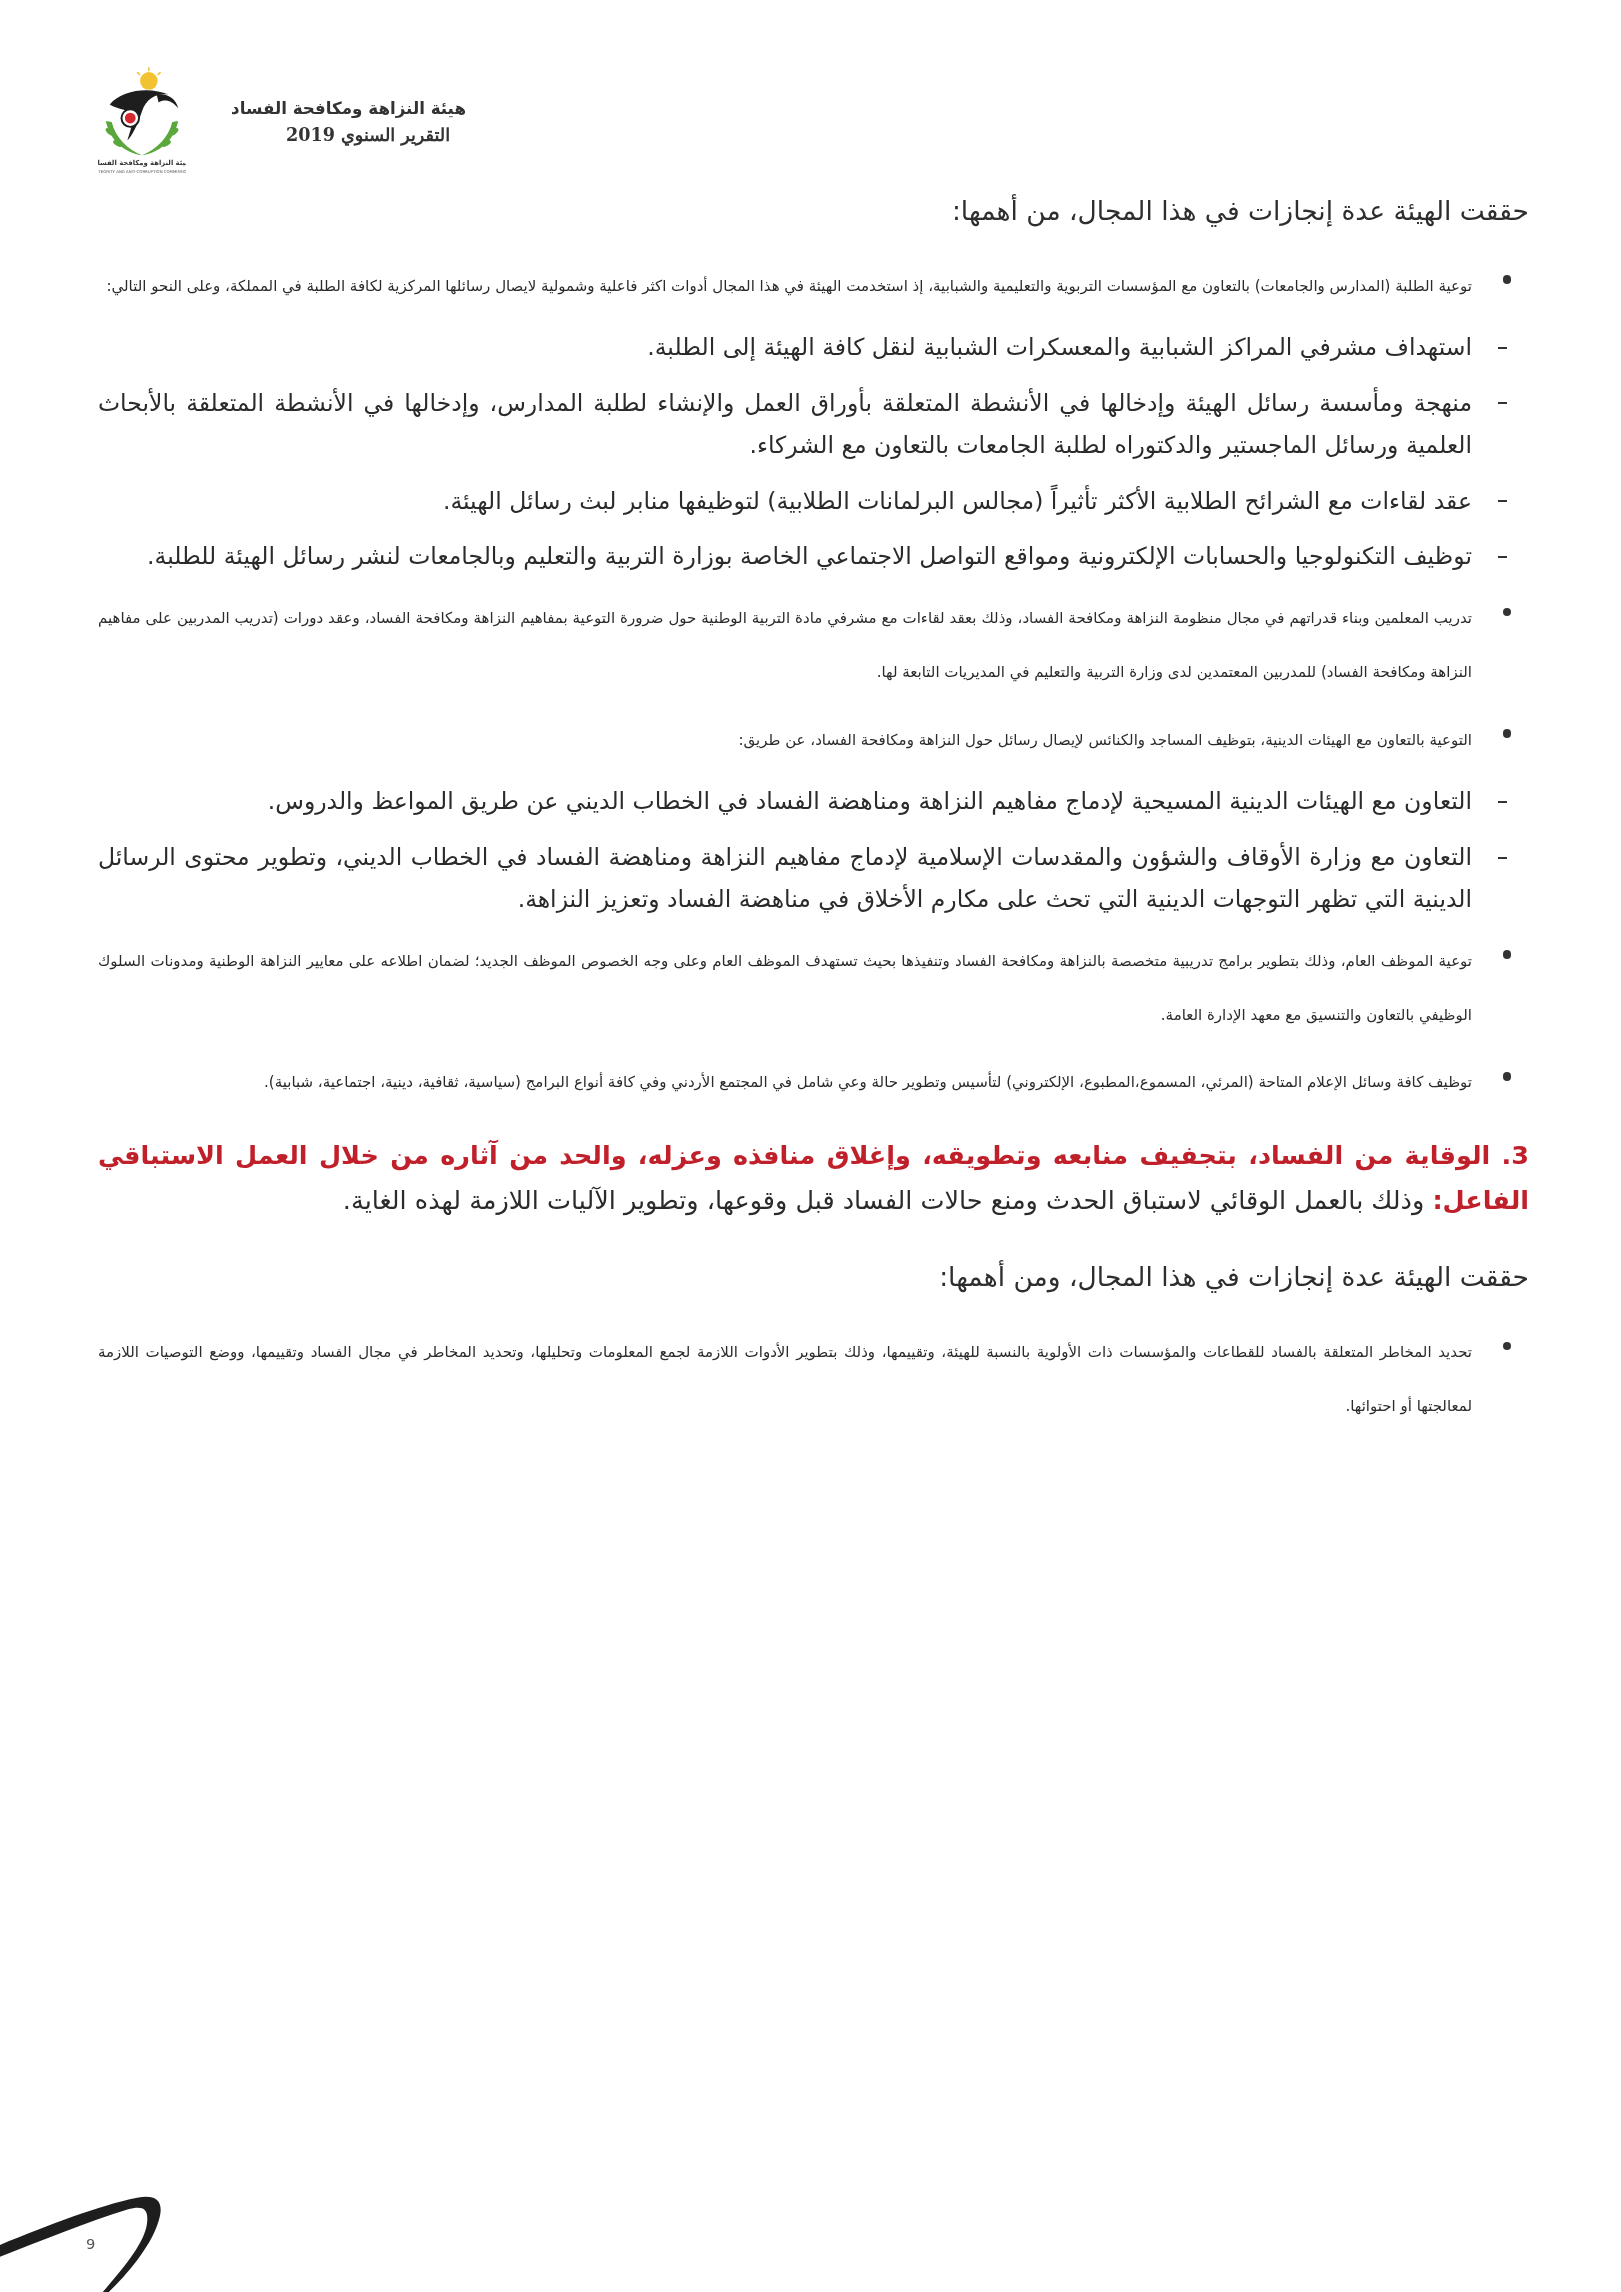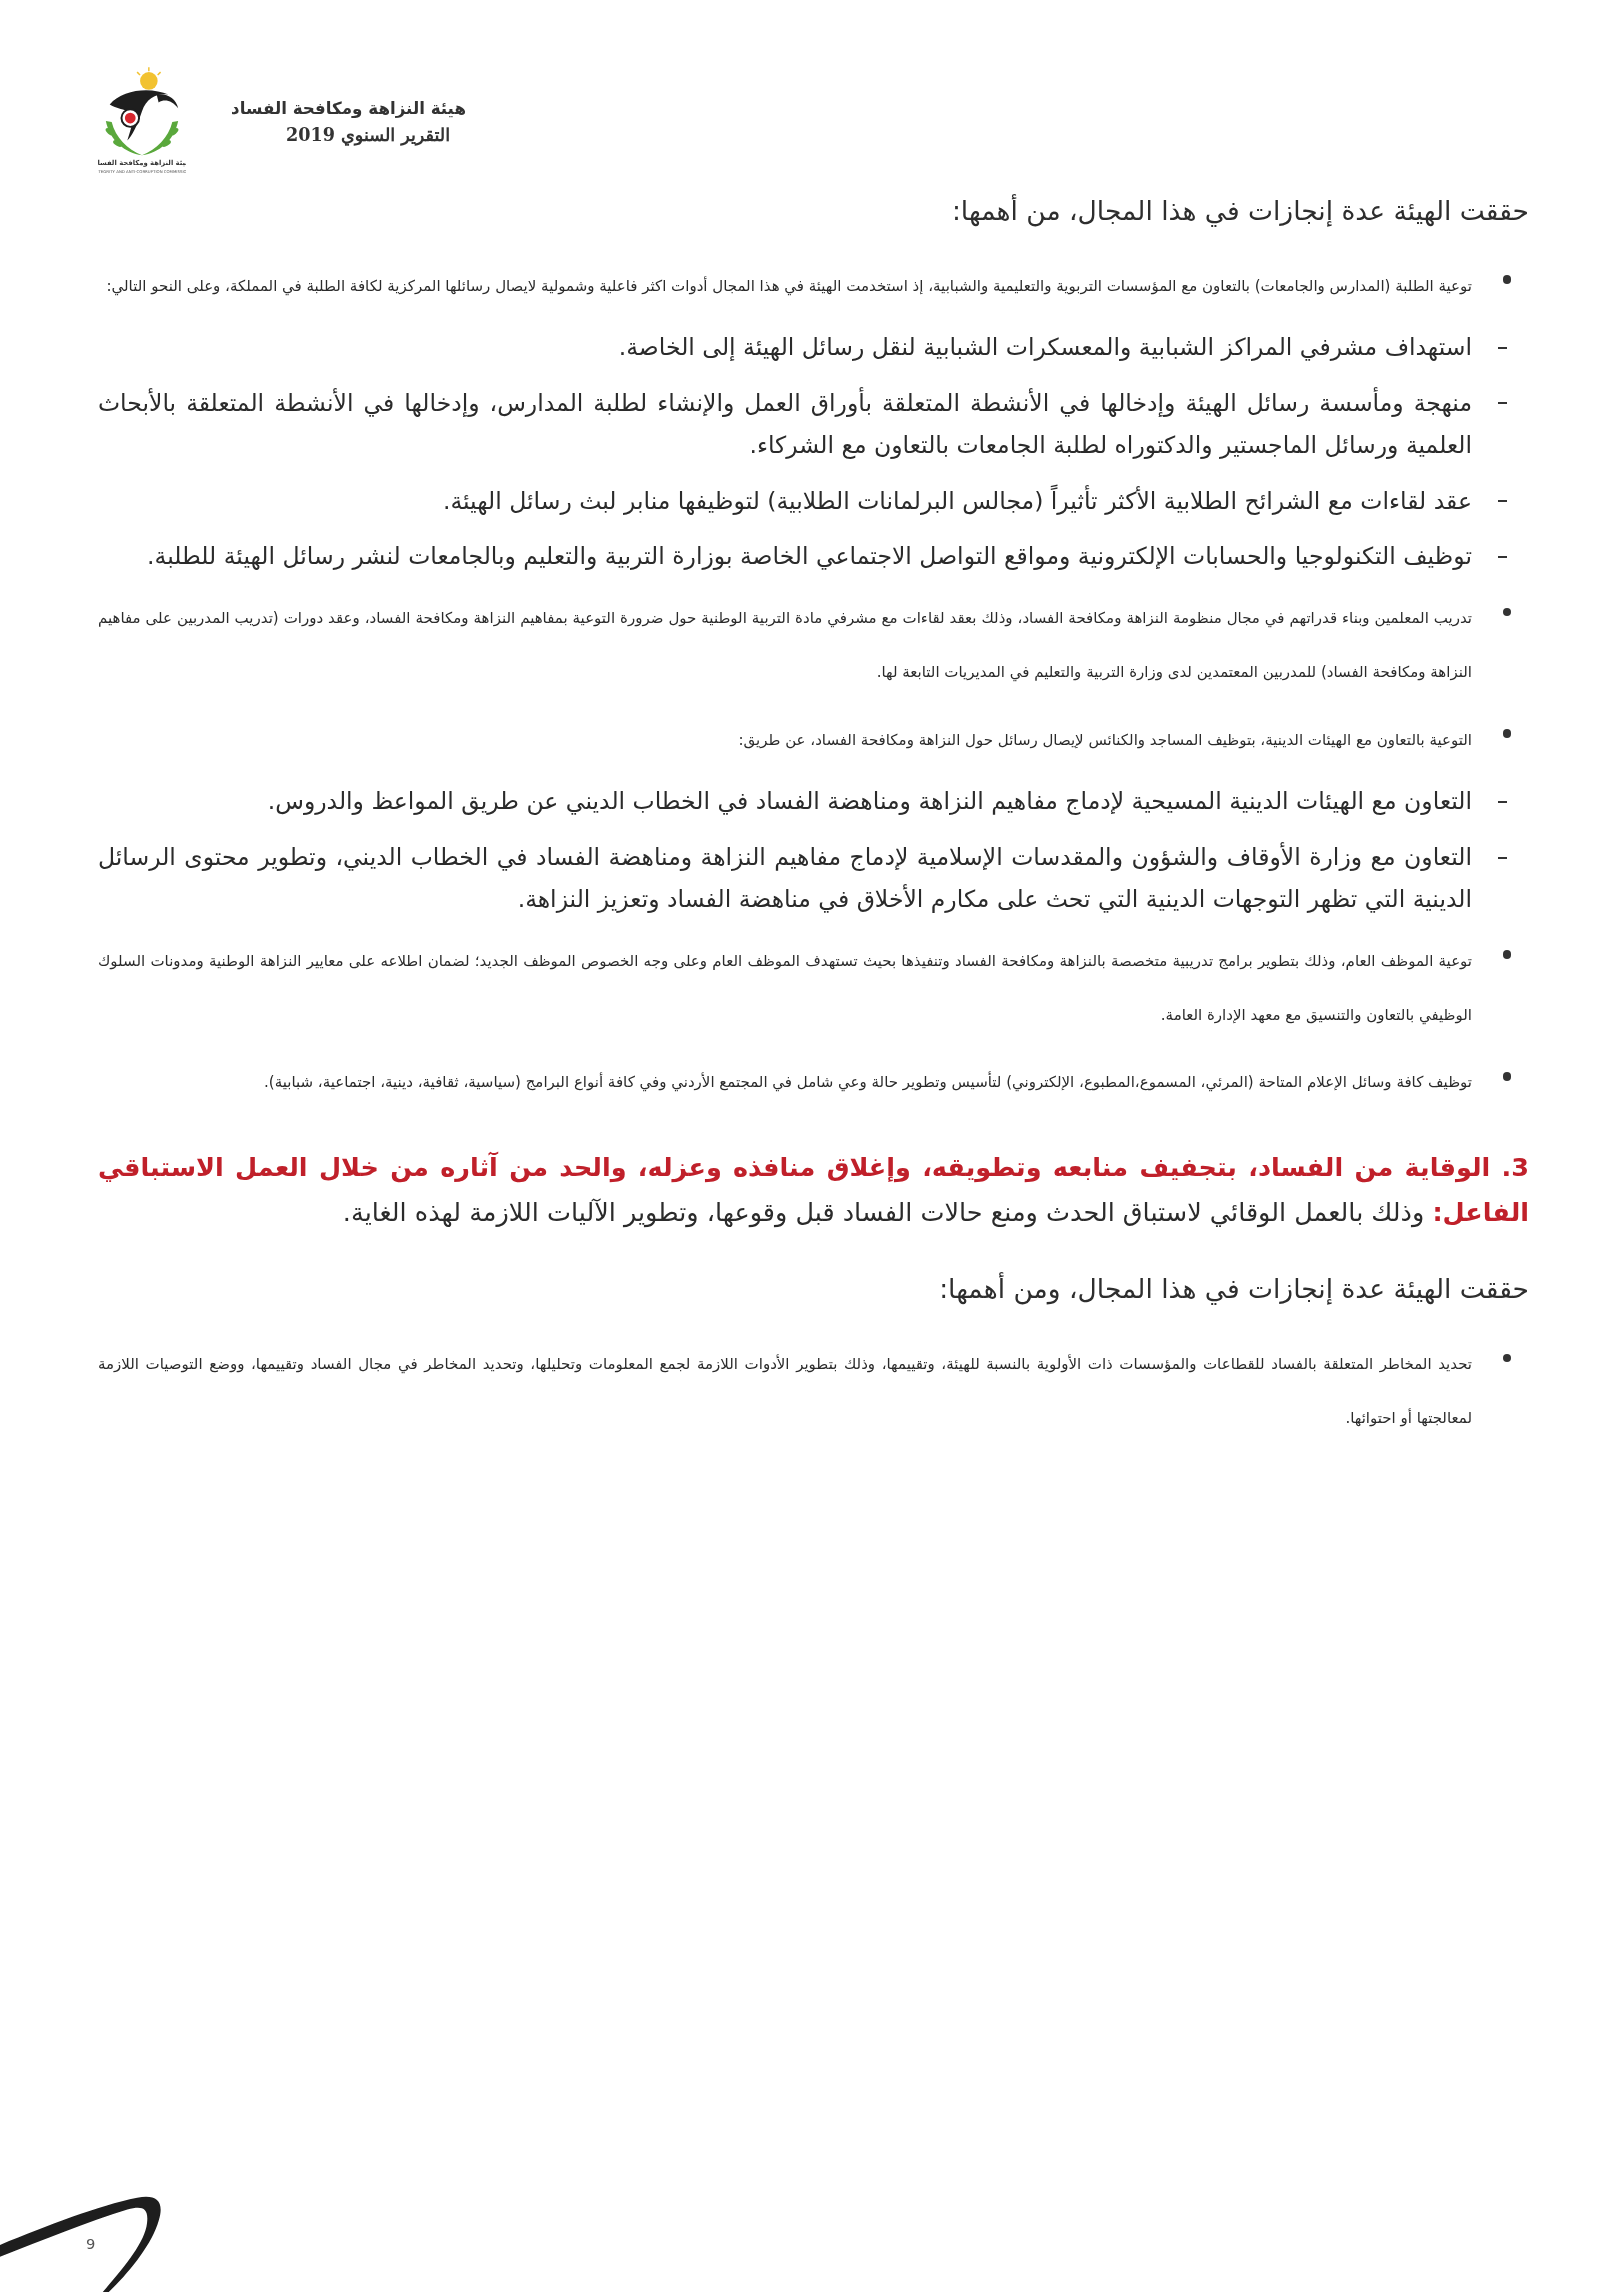--- a/index.html
+++ b/index.html
@@ -98,21 +98,21 @@
       position: absolute;
       right: 21.6px;
       top: 20.6px;
       width: 9.8px;
       height: 2px;
       background: #333;
     }
     .red-heading {
       font-size: 25.5px;
       line-height: 45px;
-      margin-top: 36px;
+      margin-top: 24px;
       margin-bottom: 29px;
     }
     .red {
       color: #c0202a;
       font-weight: bold;
     }
     .section-title-2 {
       margin-top: 0;
     }
     .page-number {
@@ -161,21 +161,21 @@
     <div class="header-org">هيئة النزاهة ومكافحة الفساد</div>
     <div class="header-year">التقرير السنوي 2019</div>
   </div>
 </div>
 
 <div class="content">
 
   <h2 class="section-title">حققت الهيئة عدة إنجازات في هذا المجال، من أهمها:</h2>
 
   <div class="bullet">توعية الطلبة (المدارس والجامعات) بالتعاون مع المؤسسات التربوية والتعليمية والشبابية، إذ استخدمت الهيئة في هذا المجال أدوات اكثر فاعلية وشمولية لايصال رسائلها المركزية لكافة الطلبة في المملكة، وعلى النحو التالي:</div>
-  <div class="dash">استهداف مشرفي المراكز الشبابية والمعسكرات الشبابية لنقل رسائل الهيئة إلى الخاصة.</div>
+  <div class="dash">استهداف مشرفي المراكز الشبابية والمعسكرات الشبابية لنقل كافة الهيئة إلى الطلبة.</div>
   <div class="dash">منهجة ومأسسة رسائل الهيئة وإدخالها في الأنشطة المتعلقة بأوراق العمل والإنشاء لطلبة المدارس، وإدخالها في الأنشطة المتعلقة بالأبحاث العلمية ورسائل الماجستير والدكتوراه لطلبة الجامعات بالتعاون مع الشركاء.</div>
   <div class="dash">عقد لقاءات مع الشرائح الطلابية الأكثر تأثيراً (مجالس البرلمانات الطلابية) لتوظيفها منابر لبث رسائل الهيئة.</div>
   <div class="dash">توظيف التكنولوجيا والحسابات الإلكترونية ومواقع التواصل الاجتماعي الخاصة بوزارة التربية والتعليم وبالجامعات لنشر رسائل الهيئة للطلبة.</div>
 
   <div class="bullet">تدريب المعلمين وبناء قدراتهم في مجال منظومة النزاهة ومكافحة الفساد، وذلك بعقد لقاءات مع مشرفي مادة التربية الوطنية حول ضرورة التوعية بمفاهيم النزاهة ومكافحة الفساد، وعقد دورات (تدريب المدربين على مفاهيم النزاهة ومكافحة الفساد) للمدربين المعتمدين لدى وزارة التربية والتعليم في المديريات التابعة لها.</div>
 
   <div class="bullet">التوعية بالتعاون مع الهيئات الدينية، بتوظيف المساجد والكنائس لإيصال رسائل حول النزاهة ومكافحة الفساد، عن طريق:</div>
   <div class="dash">التعاون مع الهيئات الدينية المسيحية لإدماج مفاهيم النزاهة ومناهضة الفساد في الخطاب الديني عن طريق المواعظ والدروس.</div>
   <div class="dash">التعاون مع وزارة الأوقاف والشؤون والمقدسات الإسلامية لإدماج مفاهيم النزاهة ومناهضة الفساد في الخطاب الديني، وتطوير محتوى الرسائل الدينية التي تظهر التوجهات الدينية التي تحث على مكارم الأخلاق في مناهضة الفساد وتعزيز النزاهة.</div>
 

